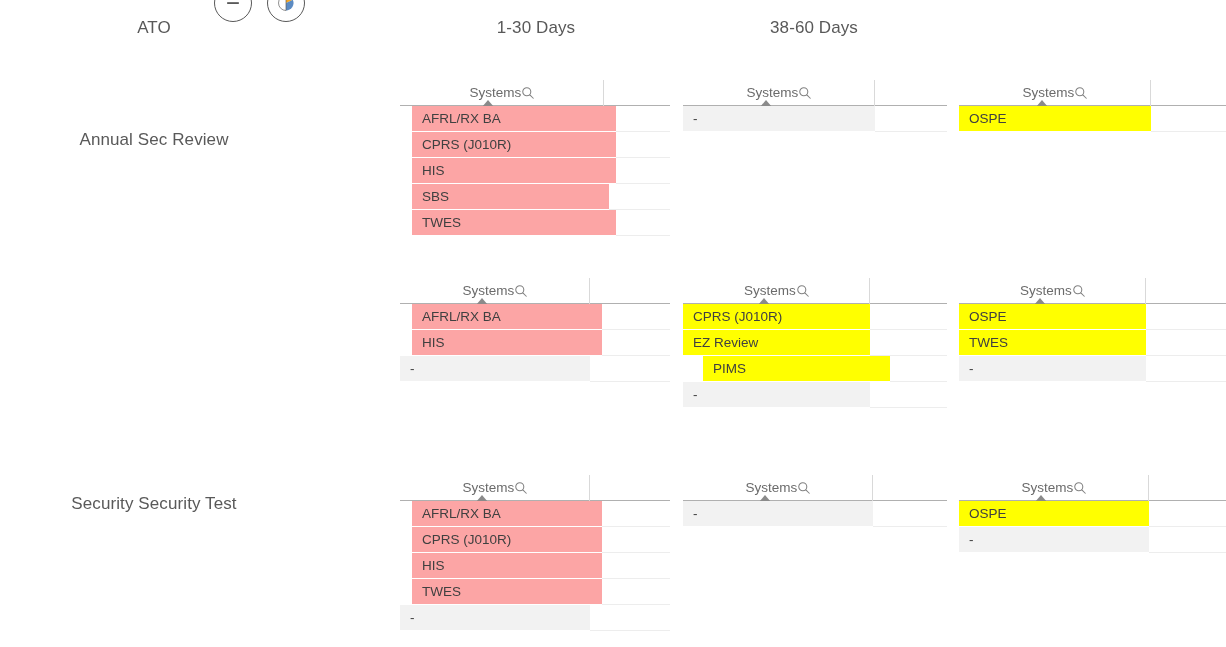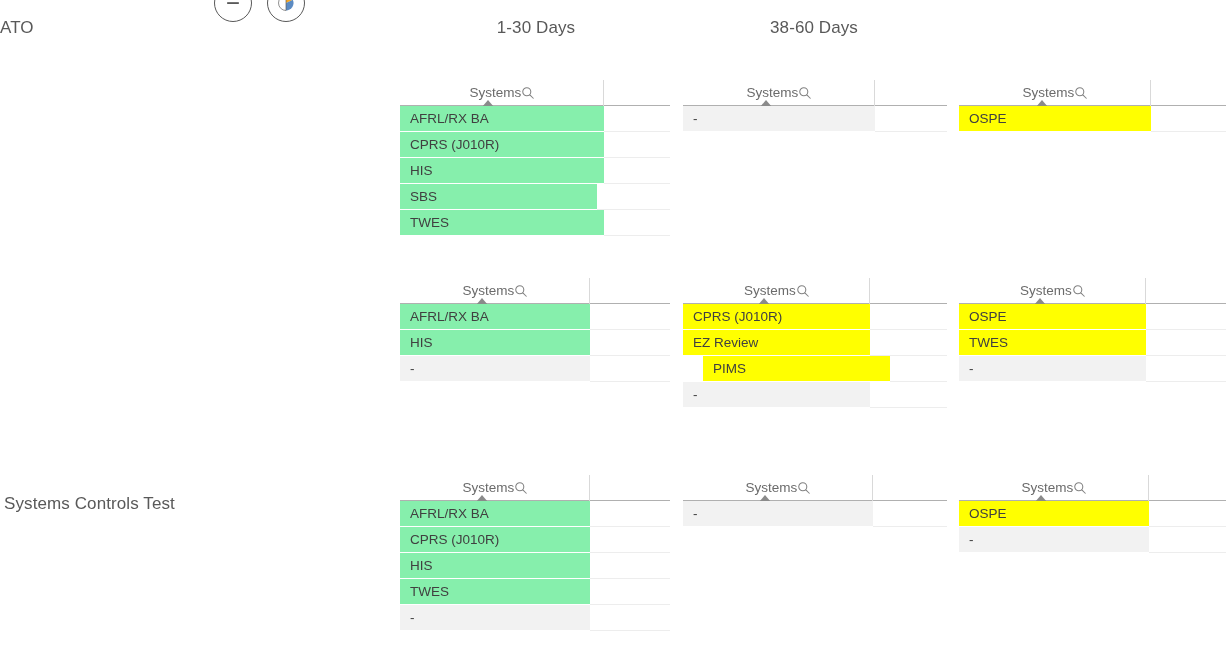--- a/index.html
+++ b/index.html
@@ -31,21 +31,21 @@
     font-size:17px;
     color:#595959;
     text-align:center;
     white-space:nowrap;
     letter-spacing:.1px;
   }
   .row-head{
     position:absolute;
     font-size:17px;
     color:#595959;
-    text-align:left;
+    text-align:center;
     white-space:nowrap;
     letter-spacing:.1px;
   }
 
   
   .mini-table{
     position:absolute;
     box-sizing:border-box;
     background:#ffffff;
   }
@@ -98,21 +98,21 @@
   }
   .mt-row .cell.first{
     padding:0 6px 0 10px;
     border-bottom:1px solid #ffffff;
   }
   .mt-row .cell.second{
     flex:1 1 auto;
     border-bottom:1px solid #ededed;
     background:#ffffff;
   }
-  .sel-orange{background:#86efac;}
+  .sel-orange{background:#fca5a5;margin-left:12px;}
   .sel-yellow{background:#ffff00;}
   .sel-none{background:#f2f2f2;color:#7a7a7a;border-bottom:1px solid #ffffff;}
 </style>
 </head>
 <body>
 
 <div id="stage">
 
   <div class="circle-btn" style="left:214px;top:-16px;">
     <svg viewBox="0 0 24 24" width="20" height="20" aria-hidden="true">
@@ -126,21 +126,22 @@
       <path d="M12 12 L12 21 A9 9 0 0 1 12 3 Z" fill="#ffffff" stroke="#595959" stroke-width="0.8"></path>
     </svg>
   </div>
 
   <div class="row-head" id="corner-label" style="left:0;width:308px;top:18px;">ATO</div>
 
   <div class="col-head" style="left:436px;width:200px;top:18px;">1-30 Days</div>
   <div class="col-head" style="left:714px;width:200px;top:18px;">38-60 Days</div>
   <div class="col-head" style="left:992px;width:200px;top:31px;margin-top:48px;">61-90 Days</div>
 
-  <div class="row-head" style="left:4px;width:300px;top:494px;">Systems Controls Test</div>
+  <div class="row-head" style="left:4px;width:300px;top:130px;">Annual Sec Review</div>
+  <div class="row-head" style="left:4px;width:300px;top:494px;">Security Security Test</div>
 
   <div id="tables-layer">
       <div class="mini-table" style="left: 400px; top: 80px; width: 270px;">
         <div class="mt-head">
           <div class="hcell first" style="width:204px">
             <span class="hlabel">Systems</span>
             <svg class="search-ico" viewBox="0 0 16 16">
               <circle cx="6.6" cy="6.6" r="4.6" fill="none" stroke="#6b6b6b" stroke-width="1.2"></circle>
               <line x1="10.1" y1="10.1" x2="14" y2="14" stroke="#6b6b6b" stroke-width="1.2" stroke-linecap="round"></line>
             </svg>

